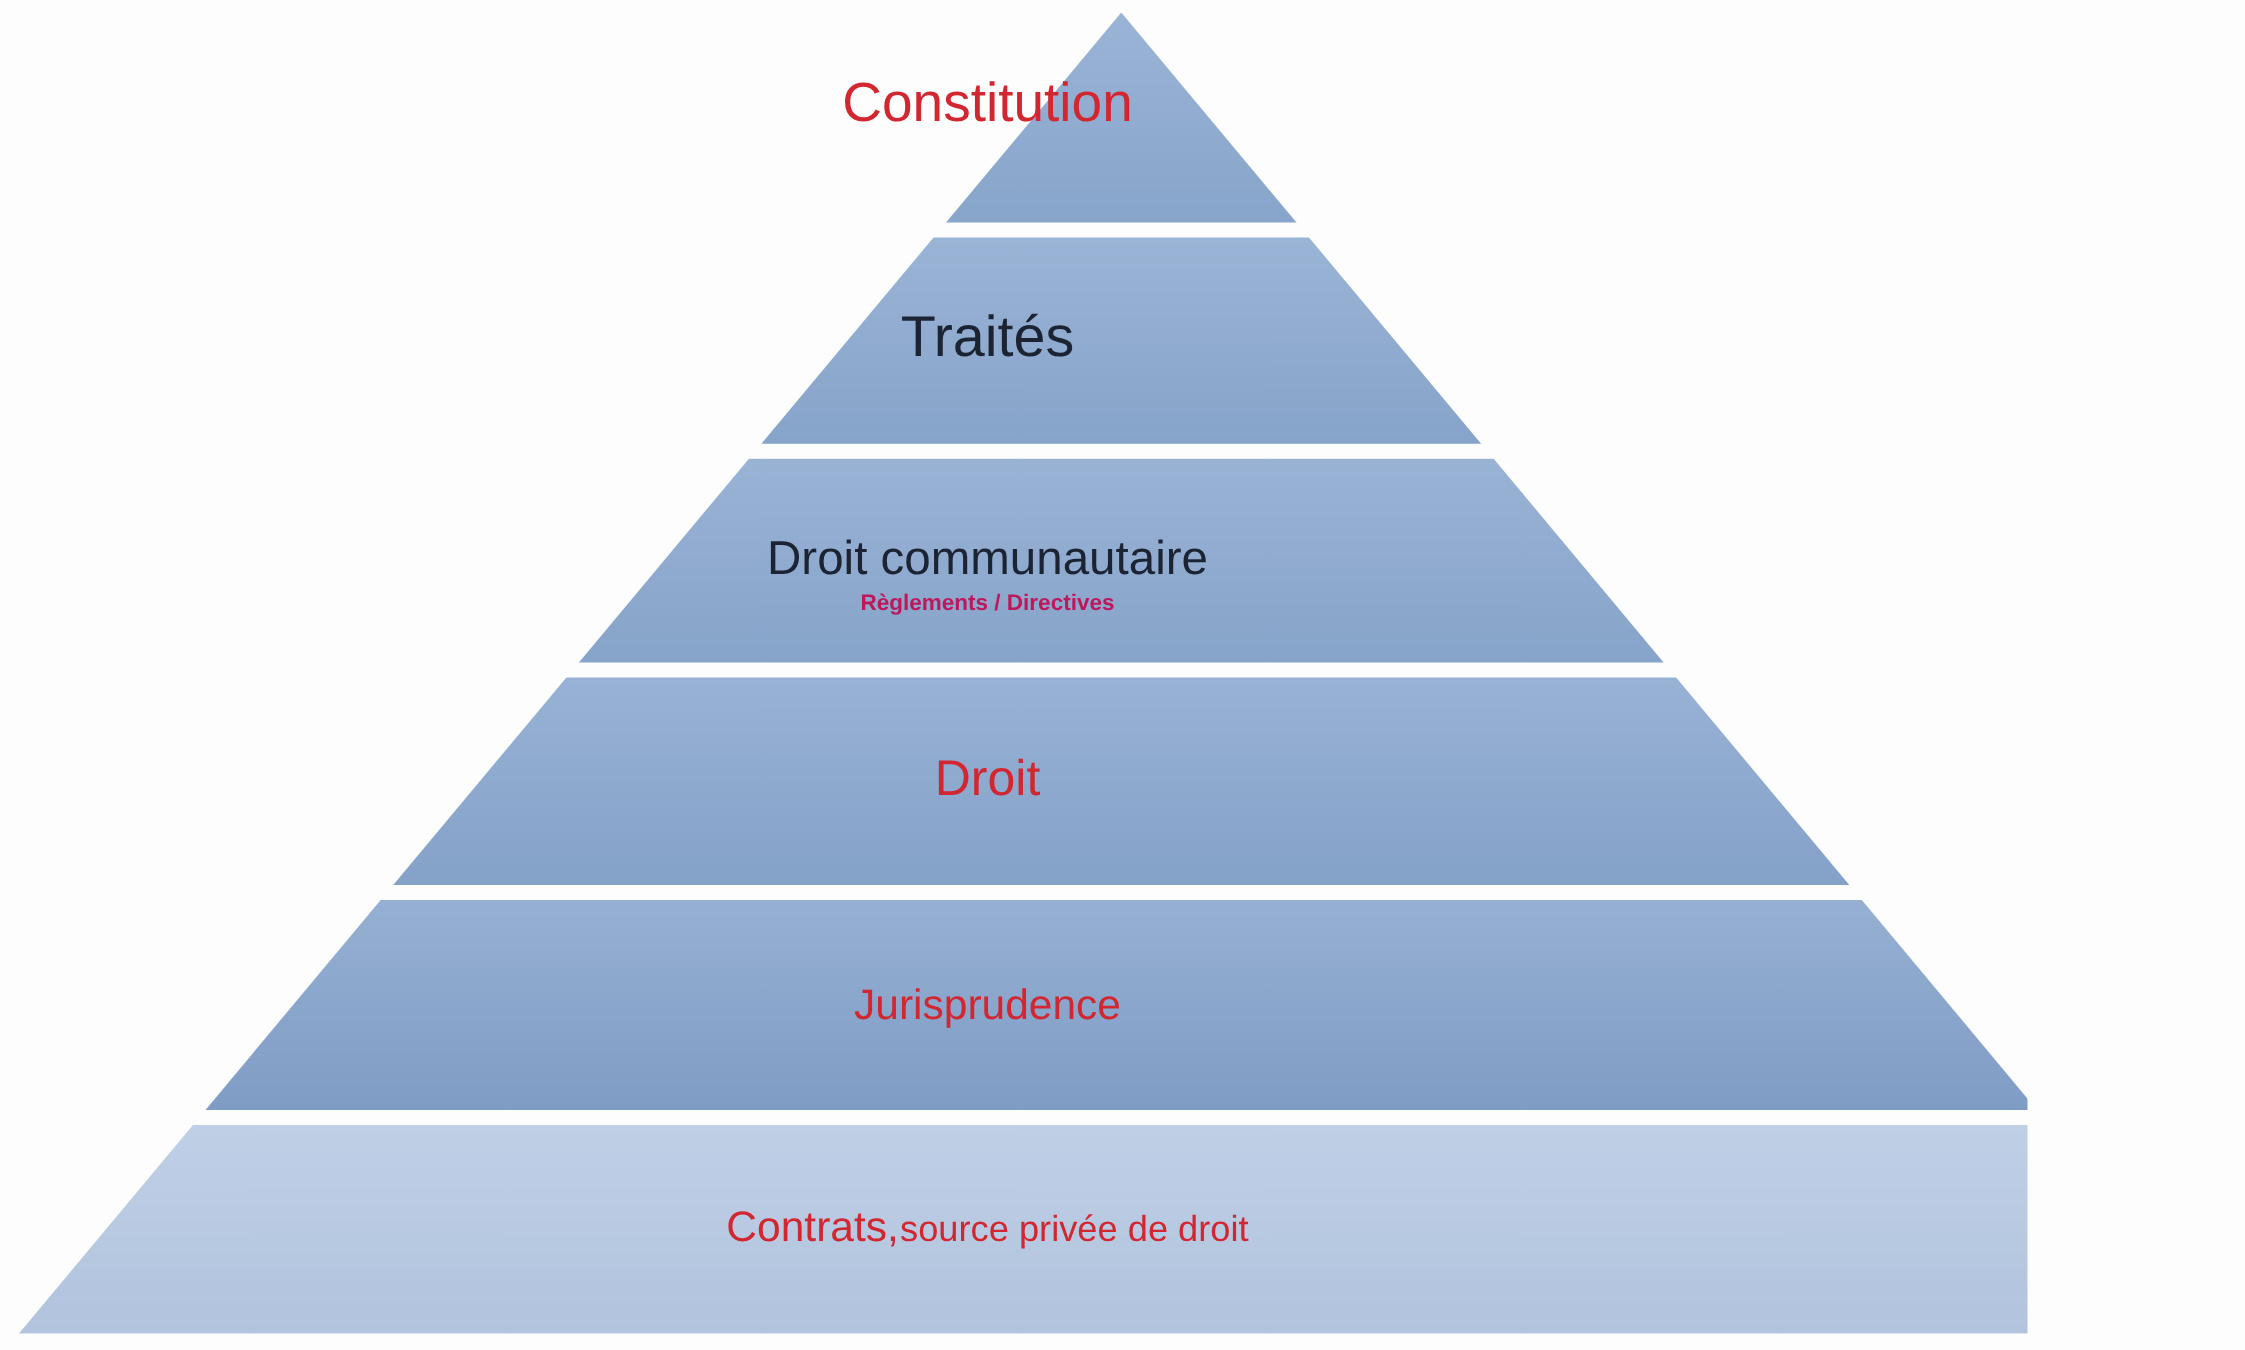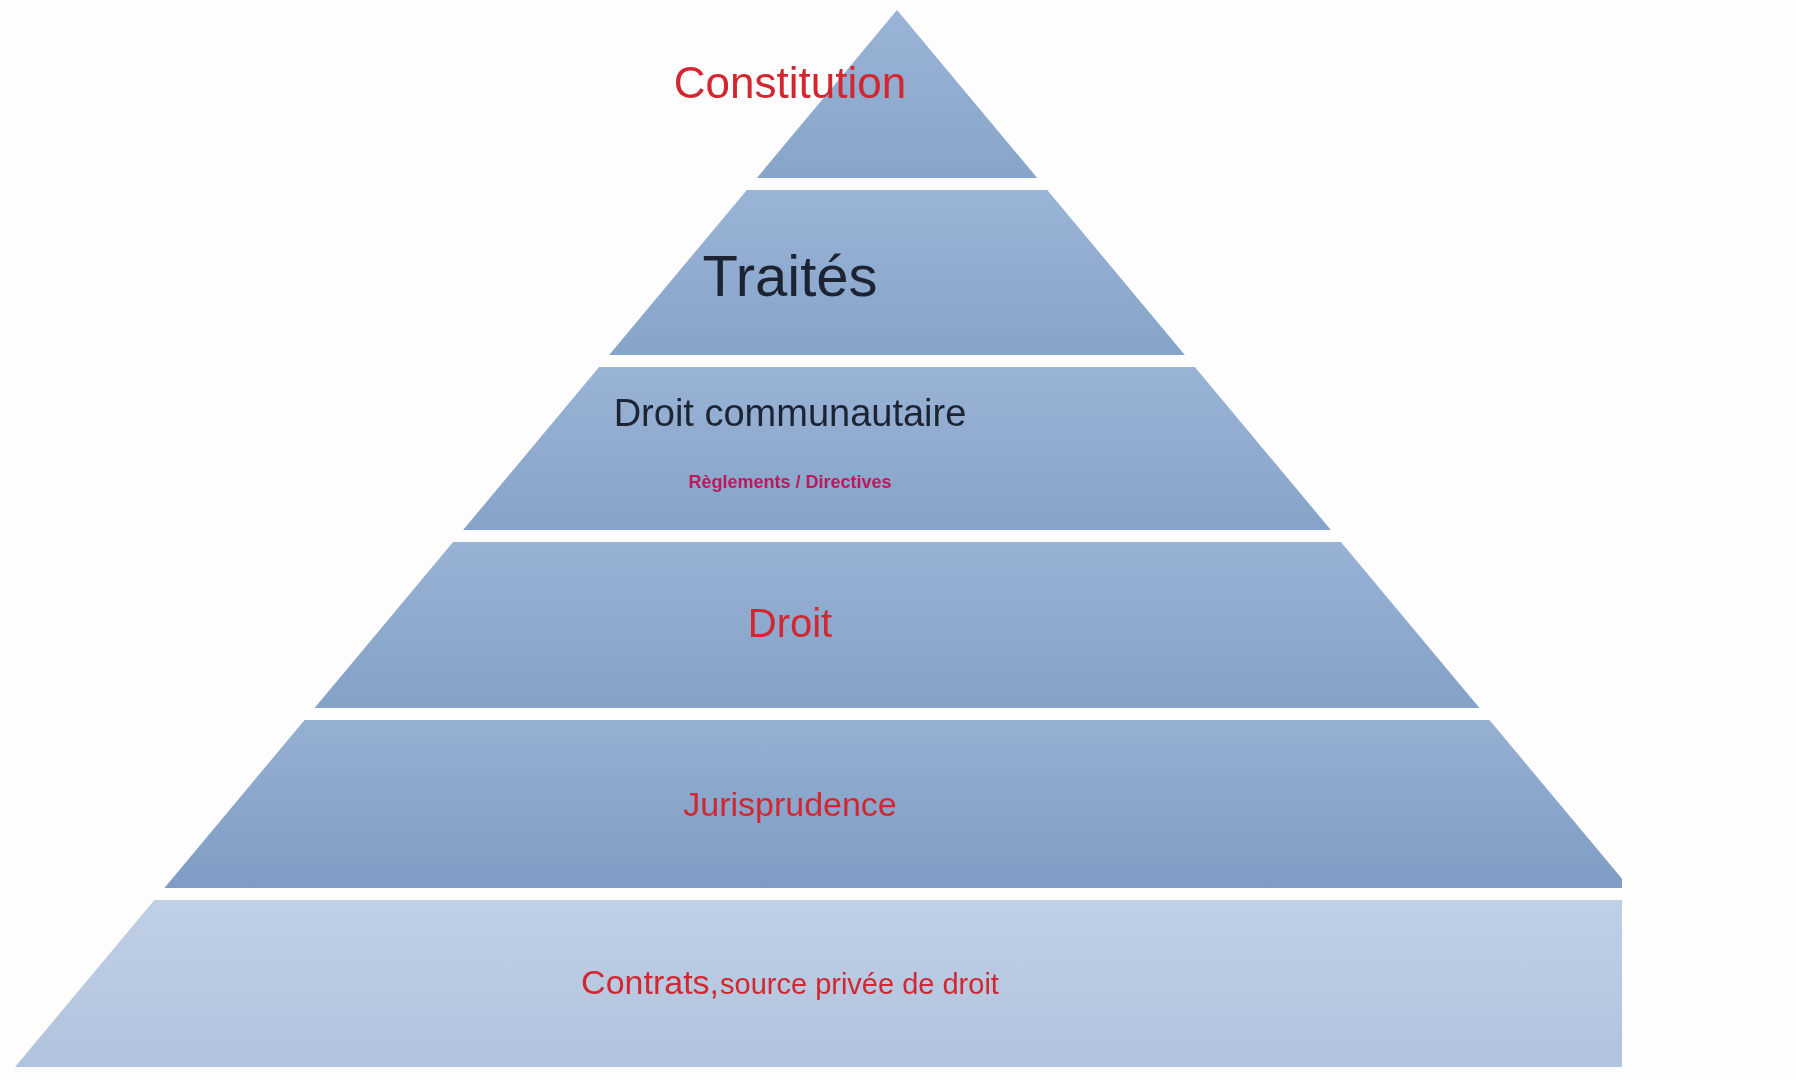--- a/index.html
+++ b/index.html
@@ -42,22 +42,22 @@
     position: absolute;
     left: 790px;
     transform: translateX(-50%);
     white-space: nowrap;
     line-height: 1.15;
     text-align: center;
   }
   .red  { color: #d22730; }
   .dark { color: #1c2433; }
   .l-constitution  { top: 58px;  font-size: 44px; }
-  .l-traites       { top: 243px; font-size: 58px; }
-  .l-droit         { top: 392px; font-size: 38px; }
+  .l-traites       { top: 243px; font-size: 46px; }
+  .l-droit         { top: 426px; font-size: 38px; }
   .l-reglements    { top: 472px; font-size: 18px; font-weight: bold; color: #be185d; }
   .l-lois          { top: 600px; font-size: 40px; }
   .l-jurisprudence { top: 785px; font-size: 34px; }
   .l-contrats      { top: 963px; font-size: 34px; }
   .l-contrats .suffix { font-size: 29px; margin-left: 1px; text-align: right; }
 </style>
 </head>
 <body>
 
 <div class="stage">

